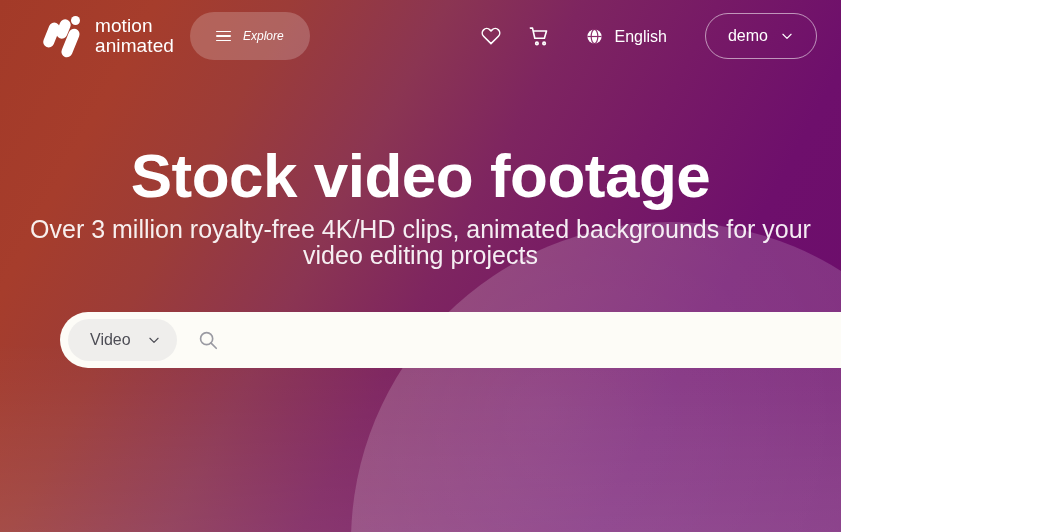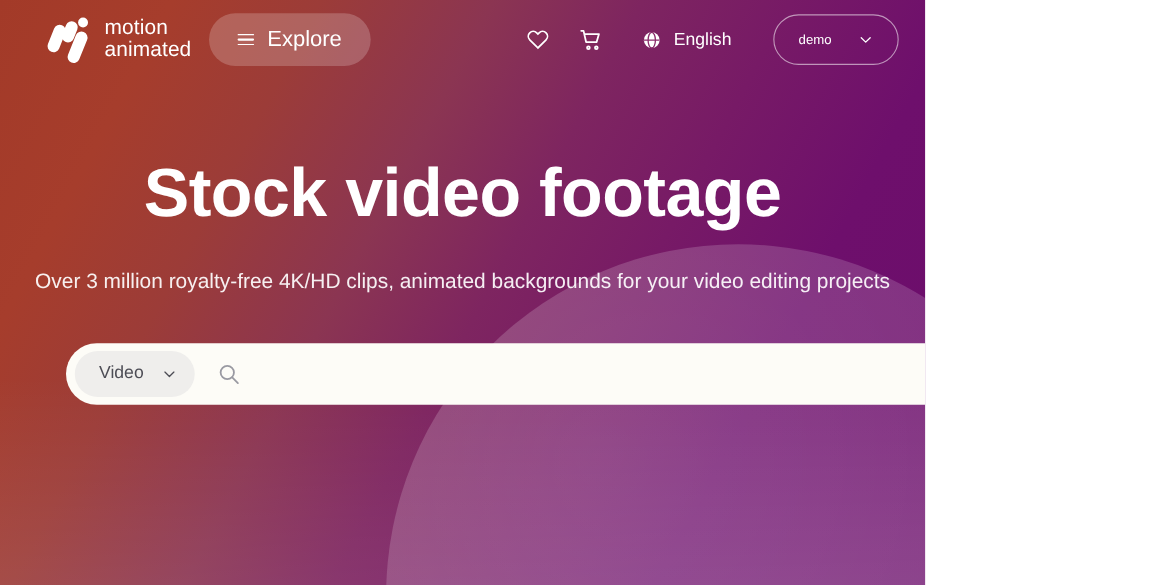--- a/index.html
+++ b/index.html
@@ -95,26 +95,27 @@
   }
 
   .explore-btn {
     margin-left: 16px;
     height: 48px;
     padding: 0 26px;
     border: none;
     border-radius: 26px;
     background: rgba(255,255,255,0.20);
     color: #ffffff;
-    font-size: 20px;
+    font-size: 12px;
     font-family: "Liberation Sans", sans-serif;
     display: inline-flex;
     align-items: center;
     gap: 12px;
     cursor: pointer;
+    font-style: italic;
   }
   .hamburger {
     display: inline-flex;
     flex-direction: column;
     justify-content: center;
     gap: 3px;
     width: 15px;
   }
   .hamburger i {
     display: block;
@@ -149,48 +150,48 @@
     margin-left: 8px;
   }
   .user-pill {
     margin-left: 12px;
     height: 46px;
     padding: 0 22px;
     border: 1.4px solid rgba(255,255,255,0.55);
     border-radius: 24px;
     background: transparent;
     color: #ffffff;
-    font-size: 12px;
+    font-size: 16px;
     font-family: "Liberation Sans", sans-serif;
     display: inline-flex;
     align-items: center;
-    gap: 24px;
+    gap: 12px;
     cursor: pointer;
   }
 
   
   .hero {
     position: absolute;
     top: 140px;
     left: 0; right: 0;
     text-align: center;
     z-index: 3;
   }
   .hero-title {
     margin: 0;
     color: #ffffff;
     font-size: 62px;
     line-height: 72px;
     font-weight: bold;
     letter-spacing: -0.5px;
   }
   .hero-sub {
-    margin: 32px 0 0 0;
+    margin: 4px 0 0 0;
     color: rgba(255,255,255,0.92);
-    font-size: 19px;
+    font-size: 25px;
     line-height: 26px;
     font-weight: 400;
   }
 
   
   .search-wrap {
     position: absolute;
     left: 60px;
     top: 312px;
     width: 933px;

